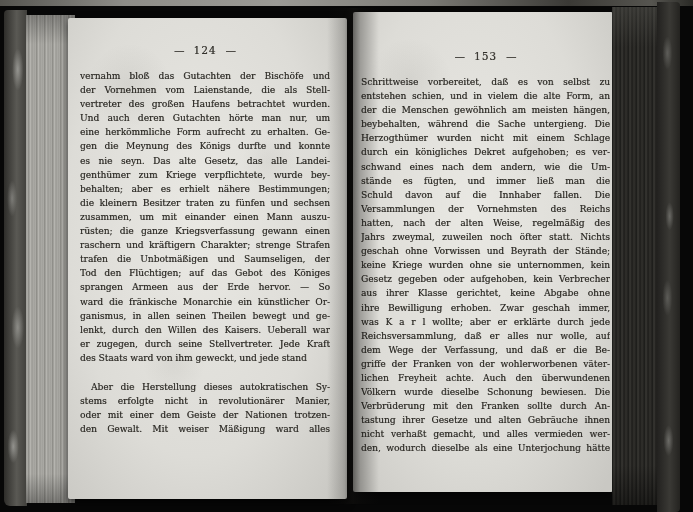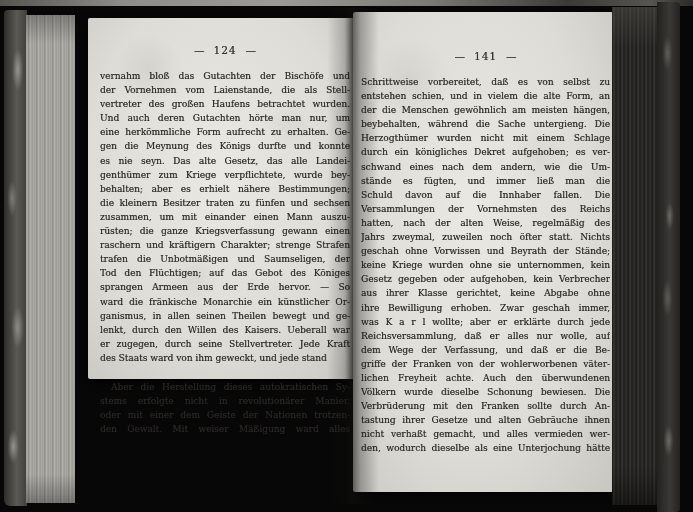--- a/index.html
+++ b/index.html
@@ -26,21 +26,21 @@
       linear-gradient(180deg,rgba(0,0,0,.25),rgba(0,0,0,0) 6%,rgba(0,0,0,0) 94%,rgba(0,0,0,.3)),
       repeating-linear-gradient(90deg,#8f8e89 0px,#b6b5b0 1px,#83827d 3px,#bebdb8 4px,#9a9994 6px,#aeada8 8px);}
 
   
   .page{position:absolute;border-radius:2px;
     background:
       radial-gradient(circle at 22% 14%,rgba(60,58,52,.07),transparent 9%),
       radial-gradient(circle at 72% 30%,rgba(60,58,52,.05),transparent 7%),
       radial-gradient(circle at 38% 72%,rgba(60,58,52,.06),transparent 8%),
       radial-gradient(ellipse at 46% 42%,#e9e8e3 0%,#dddcd7 60%,#c9c8c3 96%);}
-  .page-left{left:88px;top:18px;width:279px;height:361px;box-shadow:0 3px 8px rgba(0,0,0,.7);}
+  .page-left{left:68px;top:18px;width:279px;height:481px;box-shadow:0 3px 8px rgba(0,0,0,.7);}
   .page-right{left:353px;top:12px;width:260px;height:480px;box-shadow:0 3px 8px rgba(0,0,0,.7);}
 
   
   .gutter{position:absolute;left:327px;top:8px;width:52px;height:496px;z-index:5;pointer-events:none;
     background:linear-gradient(90deg,rgba(18,17,15,0) 0%,rgba(18,17,15,.22) 34%,rgba(18,17,15,.58) 50%,rgba(18,17,15,.30) 64%,rgba(18,17,15,0) 100%);}
 
   
   .right-edge{position:absolute;left:612px;top:7px;width:47px;height:498px;
     background:
       linear-gradient(180deg,rgba(90,90,85,.35),rgba(0,0,0,0) 8%,rgba(0,0,0,0) 92%,rgba(0,0,0,.4)),
@@ -117,21 +117,21 @@
           <div class="tline">stems erfolgte nicht in revolutionärer Manier,</div>
           <div class="tline">oder mit einer dem Geiste der Nationen trotzen-</div>
           <div class="tline">den Gewalt. Mit weiser Mäßigung ward alles</div>
         </div>
     </div>
   </div>
 
   <div class="page page-right">
     <div class="inner inner-right">
       <div class="phead">
-        <span>—</span><span class="pnum">141</span><span>—</span>
+        <span>—</span><span class="pnum">153</span><span>—</span>
       </div>
       <div class="para para1r">
           <div class="tline">Schrittweise vorbereitet, daß es von selbst zu</div>
           <div class="tline">entstehen schien, und in vielem die alte Form, an</div>
           <div class="tline">der die Menschen gewöhnlich am meisten hängen,</div>
           <div class="tline">beybehalten, während die Sache untergieng. Die</div>
           <div class="tline">Herzogthümer wurden nicht mit einem Schlage</div>
           <div class="tline">durch ein königliches Dekret aufgehoben; es ver-</div>
           <div class="tline">schwand eines nach dem andern, wie die Um-</div>
           <div class="tline">stände es fügten, und immer ließ man die</div>

